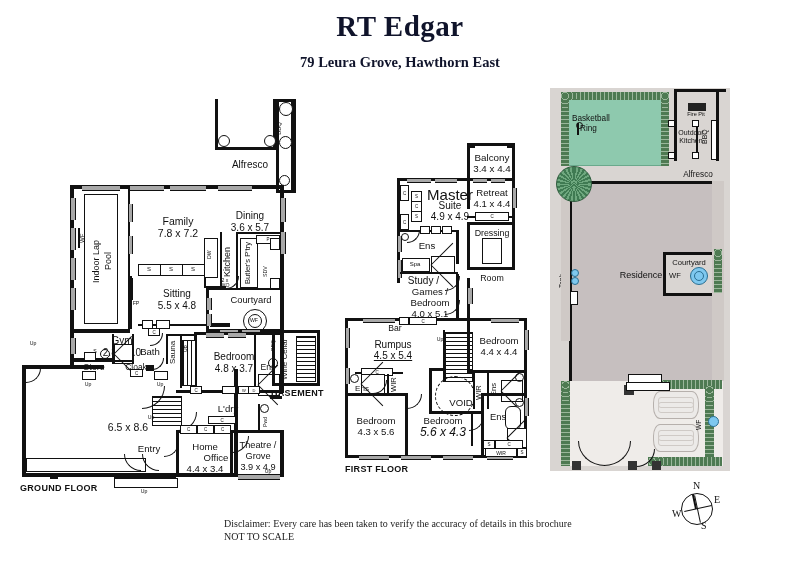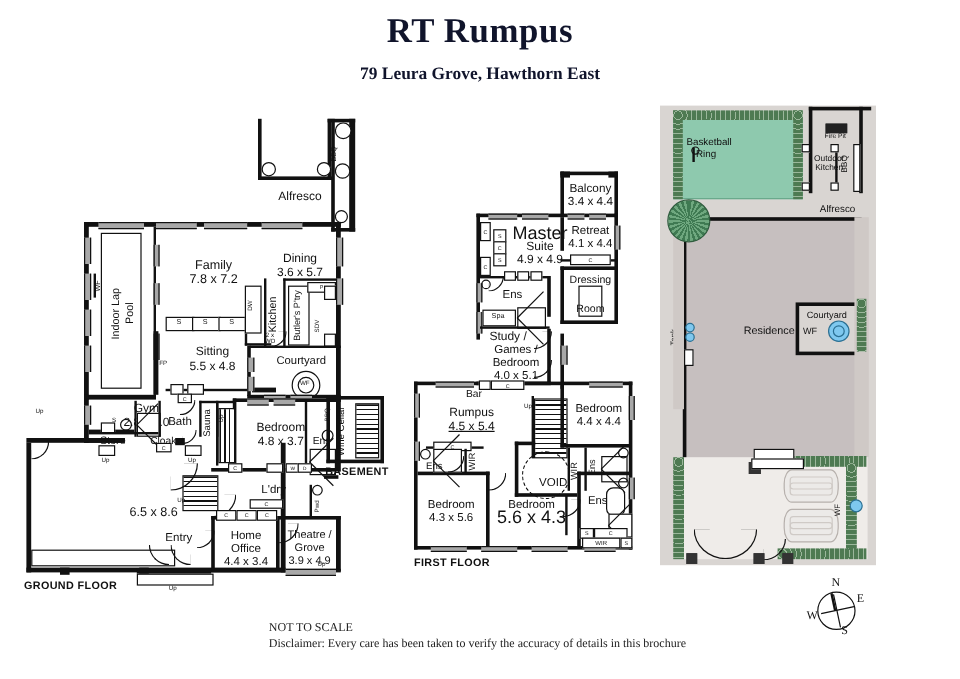--- a/index.html
+++ b/index.html
@@ -80,21 +80,21 @@
   #compass .ring{position:absolute;left:13px;top:13px;width:30px;height:30px;border:1.2px solid #111;border-radius:50%;}
   #compass .needle{position:absolute;left:27px;top:14px;width:2px;height:15px;background:#111;transform:rotate(-12deg);transform-origin:bottom;}
   #compass .bar{position:absolute;background:#111;}
   #compass span{position:absolute;font-family:"Liberation Serif",serif;font-size:10px;color:#111;}
 </style>
 </head>
 <body>
 
 <div class="page">
 
-  <div id="brand-title">RT Rumpus</div>
+  <div id="brand-title">RT Edgar</div>
   <div id="address-line">79 Leura Grove, Hawthorn East</div>
 
   <div class="plan" id="ground-floor" style="left:70px;top:86px;width:265px;height:400px;">
 
     <div class="w" style="left:145px;top:13px;width:3px;height:51px;"></div>
     <div class="w" style="left:145px;top:61px;width:62px;height:3px;"></div>
     <div class="w" style="left:203px;top:13px;width:3px;height:51px;"></div>
     <div class="w" style="left:203px;top:13px;width:23px;height:3px;"></div>
     <div class="w" style="left:206px;top:13px;width:3px;height:94px;"></div>
     <div class="w" style="left:221px;top:13px;width:5px;height:94px;"></div>
@@ -263,21 +263,21 @@
     <div class="circ" style="left:190px;top:318px;width:7px;height:7px;"></div>
     <div class="w" style="left:200px;top:310px;width:12px;height:3px;"></div>
 
     <div class="w" style="left:106px;top:344px;width:108px;height:3px;"></div>
     <div class="w" style="left:106px;top:344px;width:3px;height:46px;"></div>
     <div class="w" style="left:160px;top:344px;width:3px;height:46px;"></div>
     <div class="w" style="left:210px;top:344px;width:4px;height:46px;"></div>
     <div class="w" style="left:106px;top:388px;width:108px;height:3px;"></div>
     <div class="rm" style="left:54px;top:358px;width:50px;font-size:9.6px;">Entry</div>
     <div class="rm b" style="left:110px;top:356px;width:50px;font-size:9.6px;">Home</div>
-    <div class="rm" style="left:110px;top:367px;width:50px;font-size:9.6px;">Office</div>
+    <div class="rm" style="left:110px;top:367px;width:50px;font-size:9.6px;padding-left:11px;">Office</div>
     <div class="rm" style="left:110px;top:378px;width:50px;font-size:9.6px;">4.4 x 3.4</div>
     <div class="boxg" style="left:110px;top:339px;width:15px;height:7px;font-size:4.5px;">C</div>
     <div class="boxg" style="left:127px;top:339px;width:15px;height:7px;font-size:4.5px;">C</div>
     <div class="boxg" style="left:144px;top:339px;width:15px;height:7px;font-size:4.5px;">C</div>
     <div class="rm" style="left:164px;top:354px;width:48px;font-size:9.2px;">Theatre /</div>
     <div class="rm" style="left:164px;top:365px;width:48px;font-size:9.2px;">Grove</div>
     <div class="rm" style="left:164px;top:376px;width:48px;font-size:9.2px;">3.9 x 4.9</div>
     <div class="tiny" style="left:190px;top:382px;width:16px;">Up</div>
     <div class="doorR" style="left:94px;top:356px;width:14px;height:14px;"></div>
     <div class="door" style="left:54px;top:368px;width:16px;height:16px;"></div>
@@ -335,21 +335,21 @@
     <div class="rm b" style="left:124px;top:48px;width:46px;font-size:9.6px;">Retreat</div>
     <div class="rm" style="left:124px;top:59px;width:46px;font-size:9.6px;">4.1 x 4.4</div>
     <div class="wl" style="left:122px;top:76px;width:48px;height:2px;"></div>
     <div class="boxg" style="left:130px;top:72px;width:32px;height:7px;font-size:4.5px;">C</div>
 
     <div class="w" style="left:122px;top:82px;width:3px;height:48px;"></div>
     <div class="w" style="left:122px;top:82px;width:48px;height:3px;"></div>
     <div class="w" style="left:122px;top:127px;width:48px;height:3px;"></div>
     <div class="rm" style="left:124px;top:88px;width:46px;font-size:8.8px;">Dressing</div>
     <div class="box" style="left:137px;top:98px;width:18px;height:24px;"></div>
-    <div class="rm" style="left:124px;top:112px;width:46px;font-size:8.8px;">Room</div>
+    <div class="rm" style="left:124px;top:133px;width:46px;font-size:8.8px;">Room</div>
 
     <div class="wl" style="left:55px;top:90px;width:58px;height:2px;"></div>
     <div class="w" style="left:111px;top:90px;width:3px;height:34px;"></div>
     <div class="boxg" style="left:75px;top:86px;width:8px;height:6px;"></div>
     <div class="boxg" style="left:86px;top:86px;width:8px;height:6px;"></div>
     <div class="boxg" style="left:97px;top:86px;width:8px;height:6px;"></div>
     <div class="rm" style="left:62px;top:101px;width:40px;font-size:9.6px;">Ens</div>
     <div class="box" style="left:57px;top:118px;width:26px;height:12px;"></div>
     <div class="tiny6" style="left:60px;top:121px;width:20px;">Spa</div>
     <div class="cross" style="left:86px;top:116px;width:22px;height:16px;"></div>
@@ -432,21 +432,21 @@
     <div class="boxg" style="left:16px;top:228px;width:30px;height:6px;font-size:4.5px;">C</div>
     <div class="cross" style="left:16px;top:234px;width:22px;height:18px;"></div>
     <div class="wl" style="left:42px;top:234px;width:2px;height:20px;"></div>
     <div class="rm vert" style="left:44px;top:234px;width:10px;height:22px;font-size:7.6px;">WIR</div>
     <div class="rm" style="left:4px;top:244px;width:26px;font-size:8px;">Ens</div>
     <div class="circ" style="left:5px;top:234px;width:7px;height:7px;"></div>
     <div class="doorR" style="left:28px;top:240px;width:13px;height:13px;"></div>
     <div class="doorR" style="left:62px;top:254px;width:14px;height:14px;"></div>
 
     <div class="rm b" style="left:68px;top:276px;width:60px;font-size:9.6px;">Bedroom</div>
-    <div class="rm" style="left:68px;top:287px;width:60px;font-size:15px;">5.6 x 4.3</div>
+    <div class="rm" style="left:68px;top:287px;width:60px;font-size:12px;font-style:italic;">5.6 x 4.3</div>
     <div class="wl" style="left:126px;top:272px;width:2px;height:34px;"></div>
 
     <div class="flr" style="left:0px;top:324px;">FIRST FLOOR</div>
   </div>
 
   <div id="site-plan">
 
     <div class="siteblock paving" style="left:2px;top:2px;width:180px;height:383px;"></div>
 
     <div class="siteblock lawn" style="left:13px;top:12px;width:106px;height:66px;"></div>
@@ -519,17 +519,17 @@
     <div class="bar" style="left:16px;top:28px;width:28px;height:1.2px;transform:rotate(-12deg);"></div>
     <div class="bar" style="left:29px;top:15px;width:1.2px;height:28px;transform:rotate(-12deg);"></div>
     <div class="needle"></div>
     <span style="left:25px;top:0px;">N</span>
     <span style="left:46px;top:14px;">E</span>
     <span style="left:33px;top:40px;">S</span>
     <span style="left:4px;top:28px;">W</span>
   </div>
 
   <div id="footer">
+    <div>Disclaimer: Every care has been taken to verify the accuracy of details in this brochure</div>
     <div>NOT TO SCALE</div>
-    <div>Disclaimer: Every care has been taken to verify the accuracy of details in this brochure</div>
   </div>
 
 </div>
 
 </body></html>

